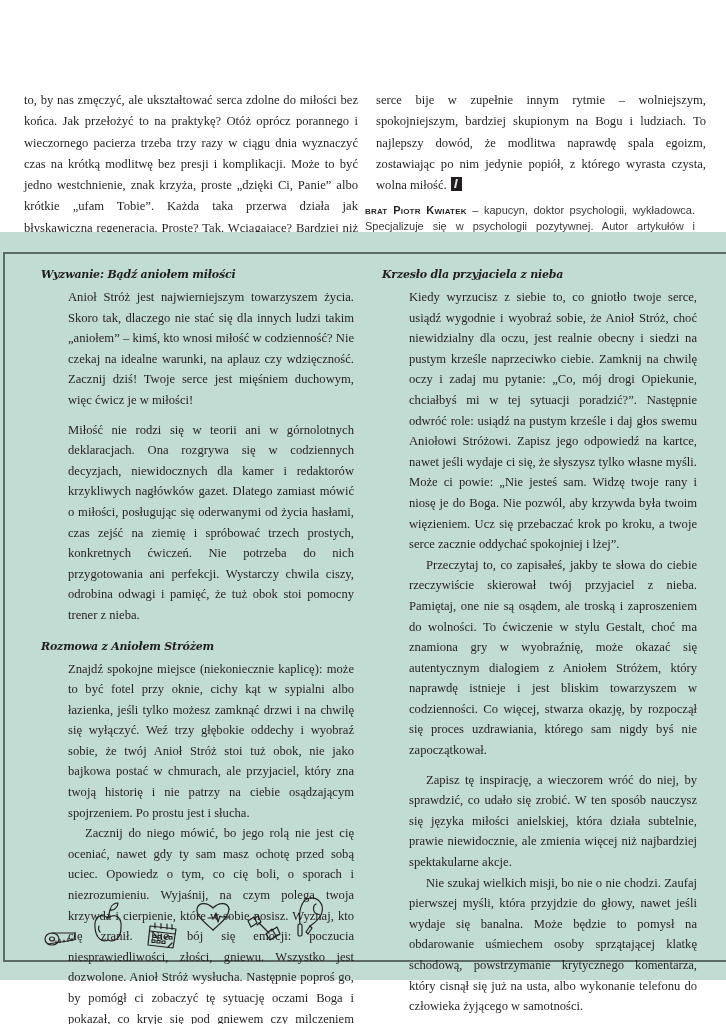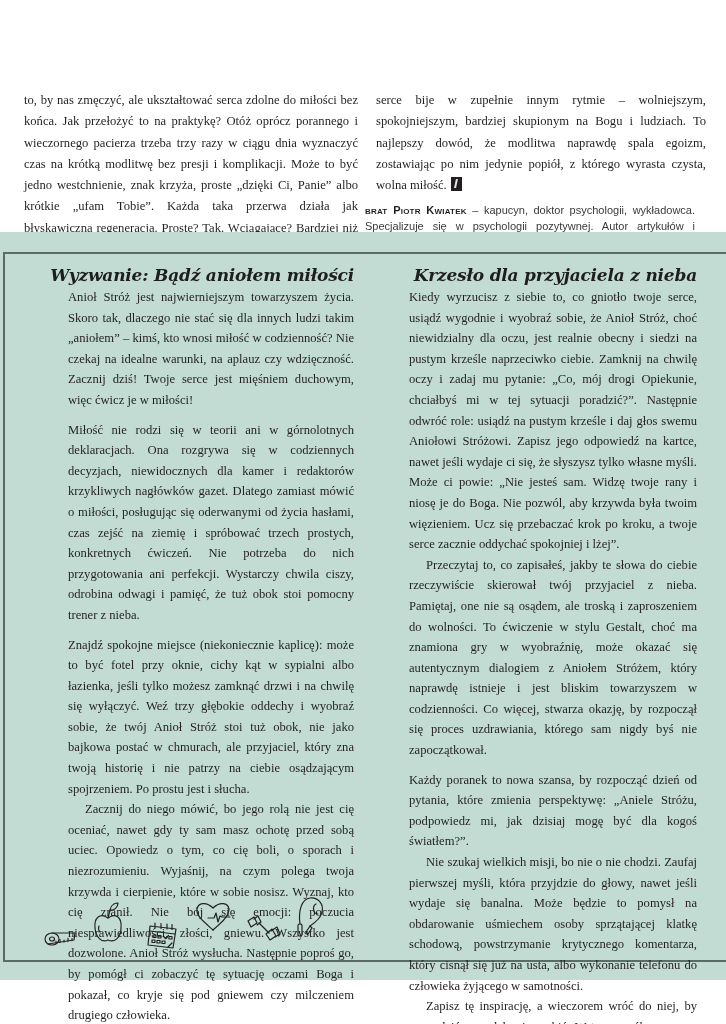--- a/index.html
+++ b/index.html
@@ -20,21 +20,21 @@
   .bio .name { font-weight: bold; font-variant: small-caps; letter-spacing: 0.2px; color: #231f20; }
 
   
   .panel { position: absolute; left: 0; top: 232px; width: 726px; height: 748px; background: #c2dcd3; }
   .box { position: absolute; left: 3px; top: 252px; width: 723px; height: 710px; border-top: 2px solid #5d6b66; border-bottom: 2px solid #5d6b66; border-left: 2px solid #5d6b66; }
 
   .col { position: absolute; font-size: 12.6px; line-height: 20.6px; color: #231f20; }
   .col.left { left: 24px; top: 263px; width: 330px; }
   .col.right { left: 365px; top: 263px; width: 332px; }
 
-  .h { font-family: "DejaVu Serif", "Liberation Serif", serif; font-style: italic; font-weight: bold; font-size: 17px; line-height: 24px; color: #1e1e1e; padding-left: 17px; letter-spacing: -0.2px; text-align: right; }
+  .h { font-family: "DejaVu Serif", "Liberation Serif", serif; font-style: italic; font-weight: bold; font-size: 11px; line-height: 24px; color: #1e1e1e; padding-left: 17px; letter-spacing: -0.2px; }
   .p { text-align: justify; margin-left: 44px; }
   .p.ind { text-indent: 17px; }
   .gap { height: 9px; }
 
   .icons { position: absolute; left: 44px; top: 900px; width: 290px; height: 50px; }
   .icon { position: absolute; }
   .icon svg { display: block; }
 
   .footer { position: absolute; top: 1068px; right: 41px; font-family: "Liberation Sans", "DejaVu Sans", sans-serif; font-size: 11px; line-height: 14px; color: #6b6b6b; letter-spacing: 0.3px; transform: translateY(-14px); font-style: italic; }
   .footer .year { color: #9b2c4a; }
@@ -60,37 +60,37 @@
   <section>
     <h2 class="h">Wyzwanie: Bądź aniołem miłości</h2>
     <p class="p">Anioł Stróż jest najwierniejszym towarzyszem życia. Skoro tak, dlaczego nie stać się dla innych ludzi takim „aniołem” – kimś, kto wnosi miłość w codzienność? Nie czekaj na idealne warunki, na aplauz czy wdzięczność. Zacznij dziś! Twoje serce jest mięśniem duchowym, więc ćwicz je w miłości!</p>
   </section>
   <div class="gap"></div>
   <section>
     <p class="p">Miłość nie rodzi się w teorii ani w górnolotnych deklaracjach. Ona rozgrywa się w codziennych decyzjach, niewidocznych dla kamer i redaktorów krzykliwych nagłówków gazet. Dlatego zamiast mówić o miłości, posługując się oderwanymi od życia hasłami, czas zejść na ziemię i spróbować trzech prostych, konkretnych ćwiczeń. Nie potrzeba do nich przygotowania ani perfekcji. Wystarczy chwila ciszy, odrobina odwagi i pamięć, że tuż obok stoi pomocny trener z nieba.</p>
   </section>
   <div class="gap"></div>
   <section>
+    <h2 class="h">Rozmowa z Aniołem Stróżem</h2>
     <p class="p">Znajdź spokojne miejsce (niekoniecznie kaplicę): może to być fotel przy oknie, cichy kąt w sypialni albo łazienka, jeśli tylko możesz zamknąć drzwi i na chwilę się wyłączyć. Weź trzy głębokie oddechy i wyobraź sobie, że twój Anioł Stróż stoi tuż obok, nie jako bajkowa postać w chmurach, ale przyjaciel, który zna twoją historię i nie patrzy na ciebie osądzającym spojrzeniem. Po prostu jest i słucha.</p>
     <p class="p ind">Zacznij do niego mówić, bo jego rolą nie jest cię oceniać, nawet gdy ty sam masz ochotę przed sobą uciec. Opowiedz o tym, co cię boli, o sporach i niezrozumieniu. Wyjaśnij, na czym polega twoja krzywda i cierpienie, które w sobie nosisz. Wyznaj, kto cię zranił. Nie bój się emocji: poczucia niesprawiedliwości, złości, gniewu. Wszystko jest dozwolone. Anioł Stróż wysłucha. Następnie poproś go, by pomógł ci zobaczyć tę sytuację oczami Boga i pokazał, co kryje się pod gniewem czy milczeniem drugiego człowieka.</p>
     <p class="p ind">Na zakończenie odmów powoli modlitwę „Aniele Boży, stróżu mój”, nie recytując jej automatycznie, ale tak wypowiadając słowa, jakby były dialogiem. To nie newage’owa wizualizacja, ale realne spotkanie z posłańcem Boga, który naprawdę cię słucha.</p>
   </section>
 </div>
 
 <div class="col right">
   <section>
     <h2 class="h">Krzesło dla przyjaciela z nieba</h2>
     <p class="p">Kiedy wyrzucisz z siebie to, co gniotło twoje serce, usiądź wygodnie i wyobraź sobie, że Anioł Stróż, choć niewidzialny dla oczu, jest realnie obecny i siedzi na pustym krześle naprzeciwko ciebie. Zamknij na chwilę oczy i zadaj mu pytanie: „Co, mój drogi Opiekunie, chciałbyś mi w tej sytuacji poradzić?”. Następnie odwróć role: usiądź na pustym krześle i daj głos swemu Aniołowi Stróżowi. Zapisz jego odpowiedź na kartce, nawet jeśli wydaje ci się, że słyszysz tylko własne myśli. Może ci powie: „Nie jesteś sam. Widzę twoje rany i niosę je do Boga. Nie pozwól, aby krzywda była twoim więzieniem. Ucz się przebaczać krok po kroku, a twoje serce zacznie oddychać spokojniej i lżej”.</p>
     <p class="p ind">Przeczytaj to, co zapisałeś, jakby te słowa do ciebie rzeczywiście skierował twój przyjaciel z nieba. Pamiętaj, one nie są osądem, ale troską i zaproszeniem do wolności. To ćwiczenie w stylu Gestalt, choć ma znamiona gry w wyobraźnię, może okazać się autentycznym dialogiem z Aniołem Stróżem, który naprawdę istnieje i jest bliskim towarzyszem w codzienności. Co więcej, stwarza okazję, by rozpoczął się proces uzdrawiania, którego sam nigdy byś nie zapoczątkował.</p>
   </section>
   <div class="gap"></div>
   <section>
-    <p class="p">Każdy poranek to nowa szansa, by rozpocząć dzień od pytania, które zmienia perspektywę: „Aniele Stróżu, podpowiedz mi, jak dzisiaj mogę być dla kogoś światłem?”.</p>
+    <p class="p ind">Zapisz tę inspirację, a wieczorem wróć do niej, by sprawdzić, co udało się zrobić. W ten sposób nauczysz się języka miłości anielskiej, która działa subtelnie, prawie niewidocznie, ale zmienia więcej niż najbardziej spektakularne akcje.</p>
     <p class="p ind">Nie szukaj wielkich misji, bo nie o nie chodzi. Zaufaj pierwszej myśli, która przyjdzie do głowy, nawet jeśli wydaje się banalna. Może będzie to pomysł na obdarowanie uśmiechem osoby sprzątającej klatkę schodową, powstrzymanie krytycznego komentarza, który cisnął się już na usta, albo wykonanie telefonu do człowieka żyjącego w samotności.</p>
-    <p class="p ind">Zapisz tę inspirację, a wieczorem wróć do niej, by sprawdzić, co udało się zrobić. W ten sposób nauczysz się języka miłości anielskiej, która działa subtelnie, prawie niewidocznie, ale zmienia więcej niż najbardziej spektakularne akcje.</p>
   </section>
   <div class="gap"></div>
   <section>
     <h2 class="h">Po zakończeniu treningu</h2>
 
   </section>
 </div>
 
 <div class="icons">
   <span class="icon" style="left:0;top:28px">

